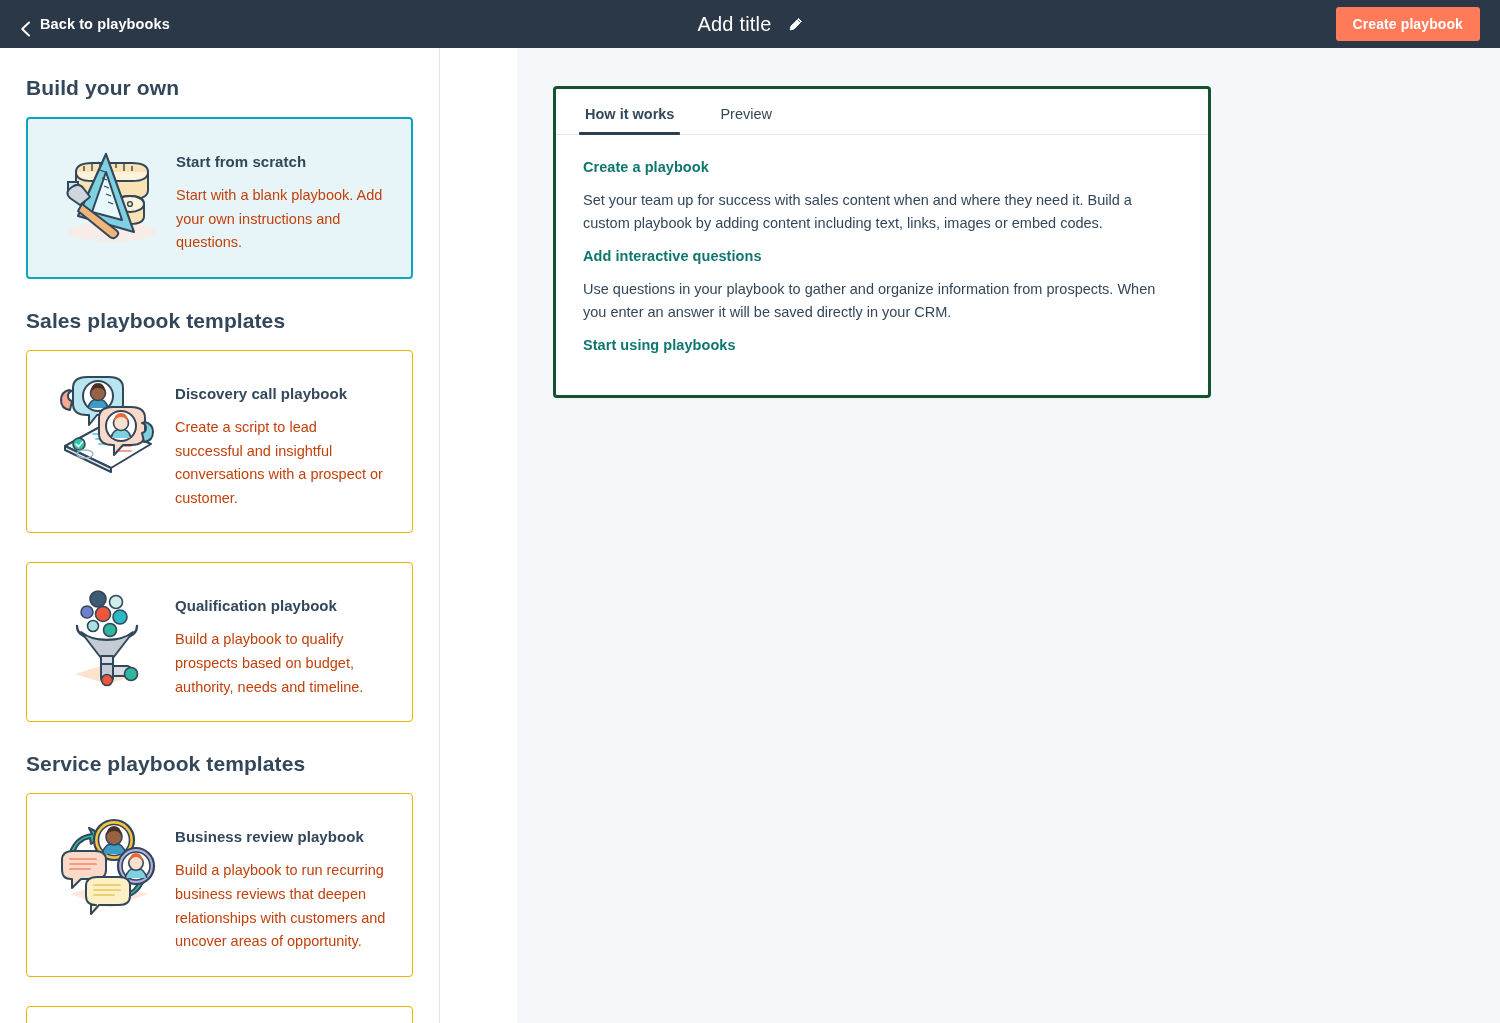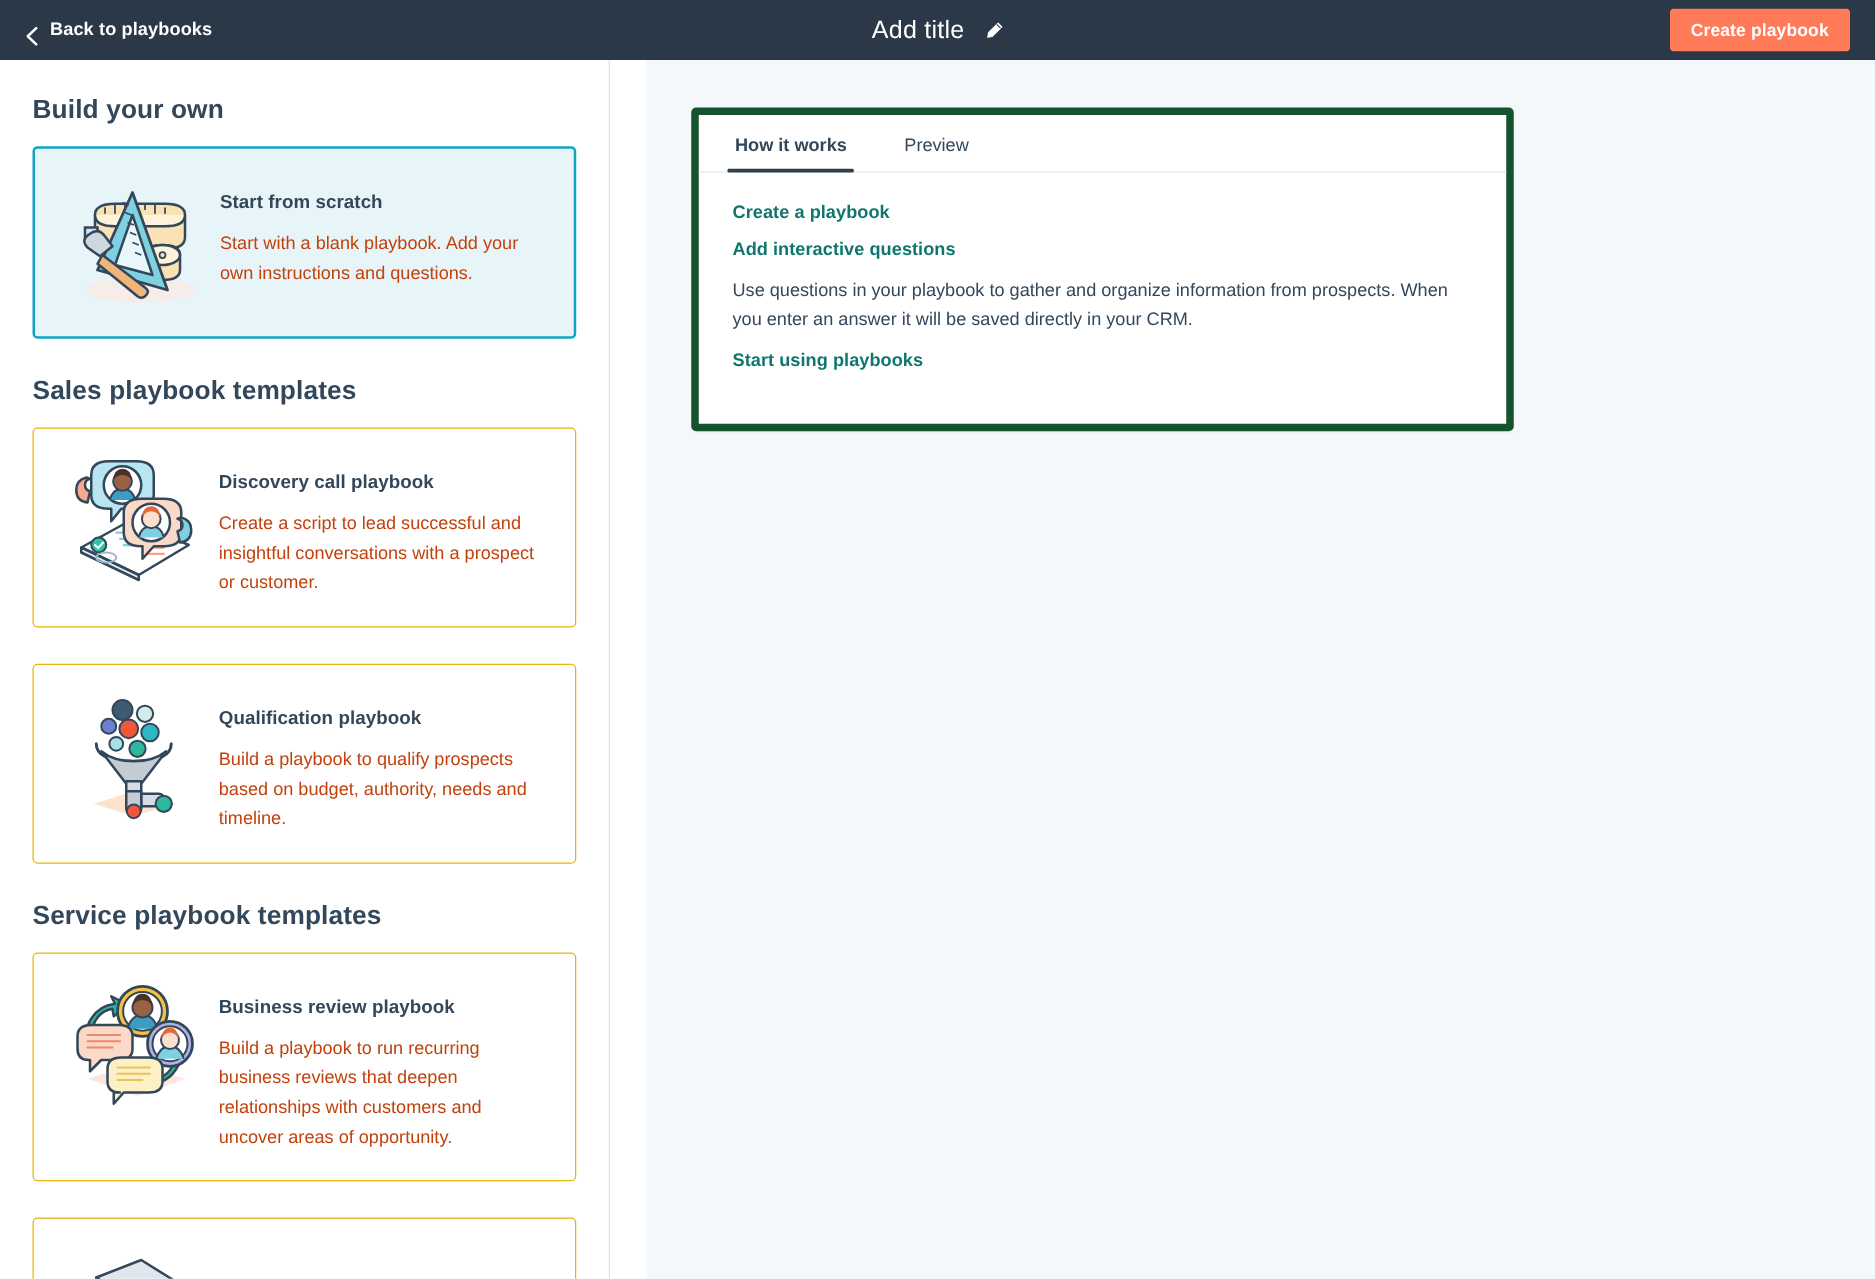--- a/index.html
+++ b/index.html
@@ -96,21 +96,21 @@
     position: absolute;
     top: 48px; left: 0;
     width: 1500px;
     height: 975px;
   }
 
   
   .sidebar {
     position: absolute;
     top: 0; left: 0;
-    width: 488px;
+    width: 440px;
     height: 975px;
     background: #ffffff;
     border-right: 1px solid #dfe3eb;
     overflow: hidden;
     padding: 0 26px;
   }
 
   .section-heading {
     font-size: 21px;
     font-weight: 700;
@@ -171,21 +171,21 @@
     height: 975px;
     background: #f5f8fa;
   }
 
   .info-panel {
     position: absolute;
     top: 38px;
     left: 36px;
     width: 658px;
     background: #ffffff;
-    border: 6px solid #14532d;
+    border: 3px solid #14532d;
     border-radius: 4px;
     box-shadow: 0 1px 2px rgba(0,0,0,0.04);
   }
 
   .tabs {
     display: flex;
     align-items: flex-end;
     height: 46px;
     padding: 0 26px;
     border-bottom: 1px solid #e5e8eb;
@@ -444,20 +444,21 @@
 
       <div class="tabs">
         <div class="tab active">How it works</div>
         <div class="tab">Preview</div>
       </div>
 
       <div class="panel-body">
 
         <div class="block">
           <div class="block-title">Create a playbook</div>
+          <div class="block-text">Set your team up for success with sales content when and where they need it. Build a custom playbook by adding content including text, links, images or embed codes.</div>
         </div>
 
         <div class="block">
           <div class="block-title">Add interactive questions</div>
           <div class="block-text">Use questions in your playbook to gather and organize information from prospects. When you enter an answer it will be saved directly in your CRM.</div>
         </div>
 
         <div class="block">
           <div class="block-title">Start using playbooks</div>
         </div>

